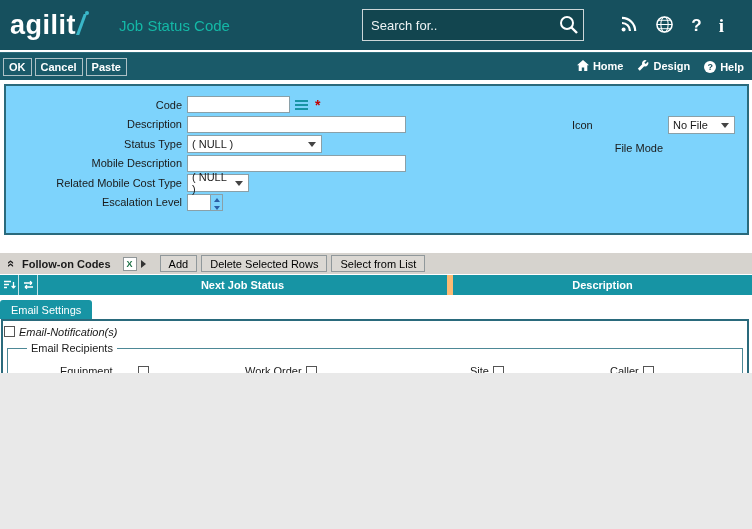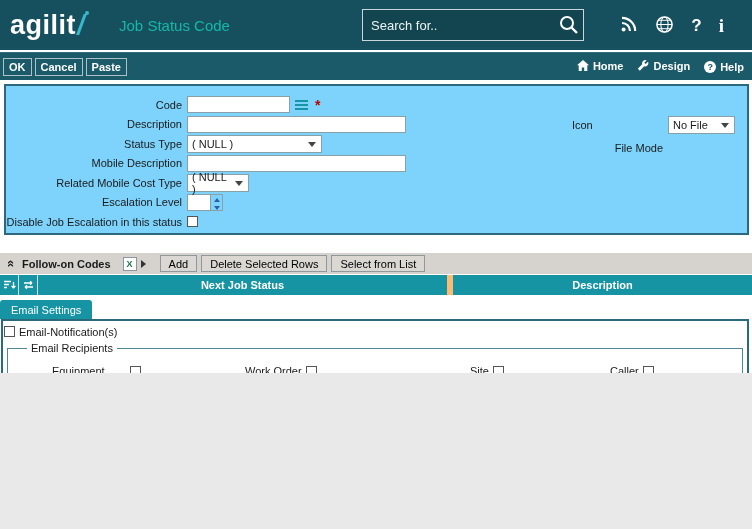--- a/index.html
+++ b/index.html
@@ -67,28 +67,28 @@
   .play-icon { width:0; height:0; border:4px solid transparent; border-left:5px solid #333; margin-left:4px; margin-right:10px; cursor:pointer; }
   .bar-btn { margin-right:4px; padding:1px 8px; height:17px; background:#dbd8d3; border:1px solid #90989b; font-size:11px; font-family:"Liberation Sans",sans-serif; cursor:pointer; }
   .grid-header { position:absolute; left:0; right:0; top:275px; height:20px; background:#1794a4; display:flex; color:#fff; align-items:stretch; }
   .gh-icon { width:19px; display:flex; align-items:center; justify-content:center; border-right:1px solid rgba(255,255,255,.75); cursor:pointer; }
   .gh-col1 { width:415px; display:flex; align-items:center; justify-content:center; font-weight:bold; border-right:6px solid #fdba74; cursor:pointer;text-align:right; }
   .gh-col2 { flex:1; display:flex; align-items:center; justify-content:center; font-weight:bold; cursor:pointer; }
 
   
   .email-tab { position:absolute; left:0; top:300px; height:19px; background:#1794a4; color:#fff; display:inline-flex; align-items:center; padding:0 11px; border-radius:3px 3px 0 0; cursor:pointer; }
   .email-panel1 { position:absolute; left:1px; right:3px; top:319px; height:70px; border:2px solid #2a6a7c; background:#fff; }
-  .notif-row { display:flex; align-items:center; height:17px; margin-top:2px; }
+  .notif-row { display:flex; align-items:center; height:17px; margin-top:2px;font-style:italic; }
   .notif-row .cb { margin-left:1px; }
   .notif-row span.lbl { margin-left:4px; }
   fieldset.grp { position:absolute; left:4px; right:4px; border:1px solid #4d8896;padding-left:16px; }
   fieldset.grp legend { font-size:11px; padding:0 4px; margin-left:3px; }
   .grp-recipients { top:21px; height:40px; }
   .recip { position:absolute; top:11px; display:flex; align-items:center; gap:4px; }
-  .r0 { left:44px;gap:25px; } .r1 { left:237px; } .r2 { left:462px; } .r3 { left:602px; }
+  .r0 { left:52px;gap:25px; } .r1 { left:237px; } .r2 { left:462px; } .r3 { left:602px; }
   .email-panel2 { position:absolute; left:1px; right:3px; top:396px; height:132px; border:2px solid #2a6a7c; background:#fff; }
   .grp-content { top:1px; bottom:5px; }
   .c-row { display:flex; align-items:flex-start; margin-top:8px; }
   .c-label { width:106px; padding-left:9px; padding-top:2px; }
   .c-row input { width:110px; }
   .c-row textarea { width:562px; height:86px; border:1px solid #8aa0a8; resize:none; font-family:"Liberation Sans",sans-serif; font-size:11px; outline:none; }
 </style>
 </head>
 <body>
 
@@ -181,24 +181,20 @@
           <span>( NULL )</span>
         </span>
     </div>
     <div class="frow">
       <span class="flabel">Escalation Level</span>
       <input class="ti ti-small" value="" style="">
       <span class="spin">
           <i class="up"></i>
           <i class="dn"></i>
         </span>
-    </div>
-    <div class="frow">
-      <span class="flabel">Disable Job Escalation in this status</span>
-      <span class="cb"></span>
     </div>
     <div class="icon-mode">
       <span class="gap1">Icon</span>
       <span class="gap2">File Mode</span>
       <span class="sel sel-file">
           <span>No File</span>
         </span>
     </div>
   </div>
 

